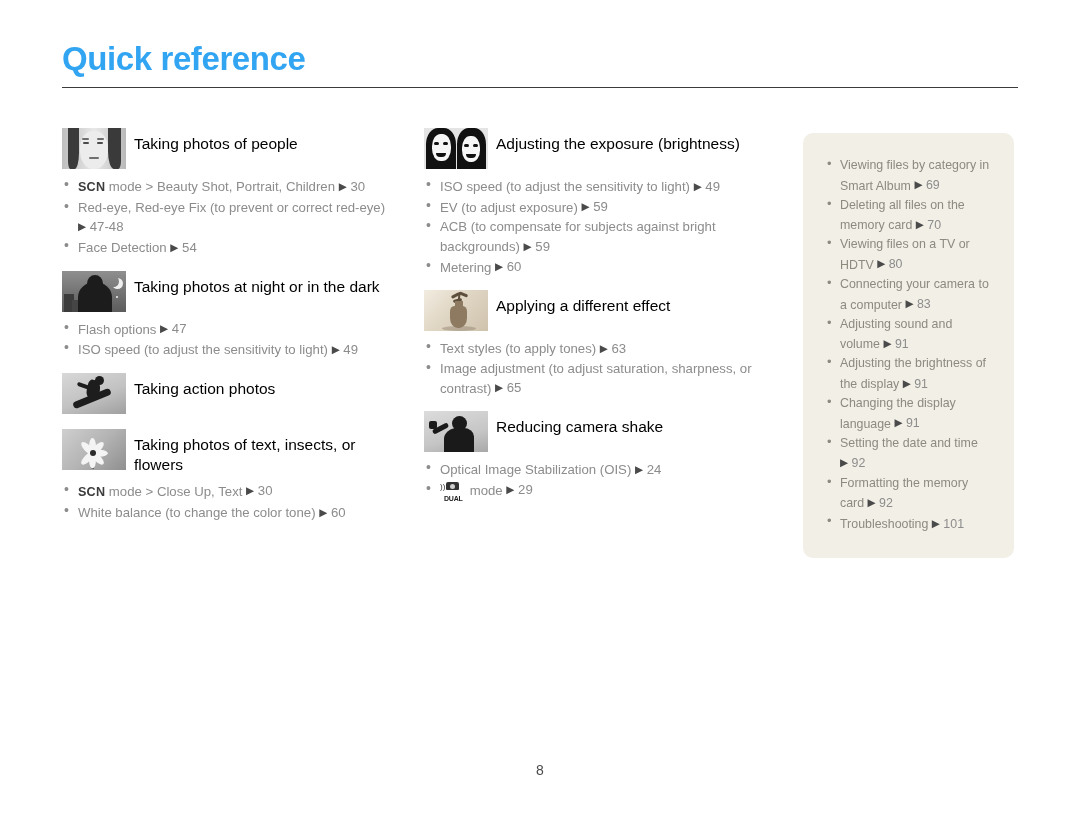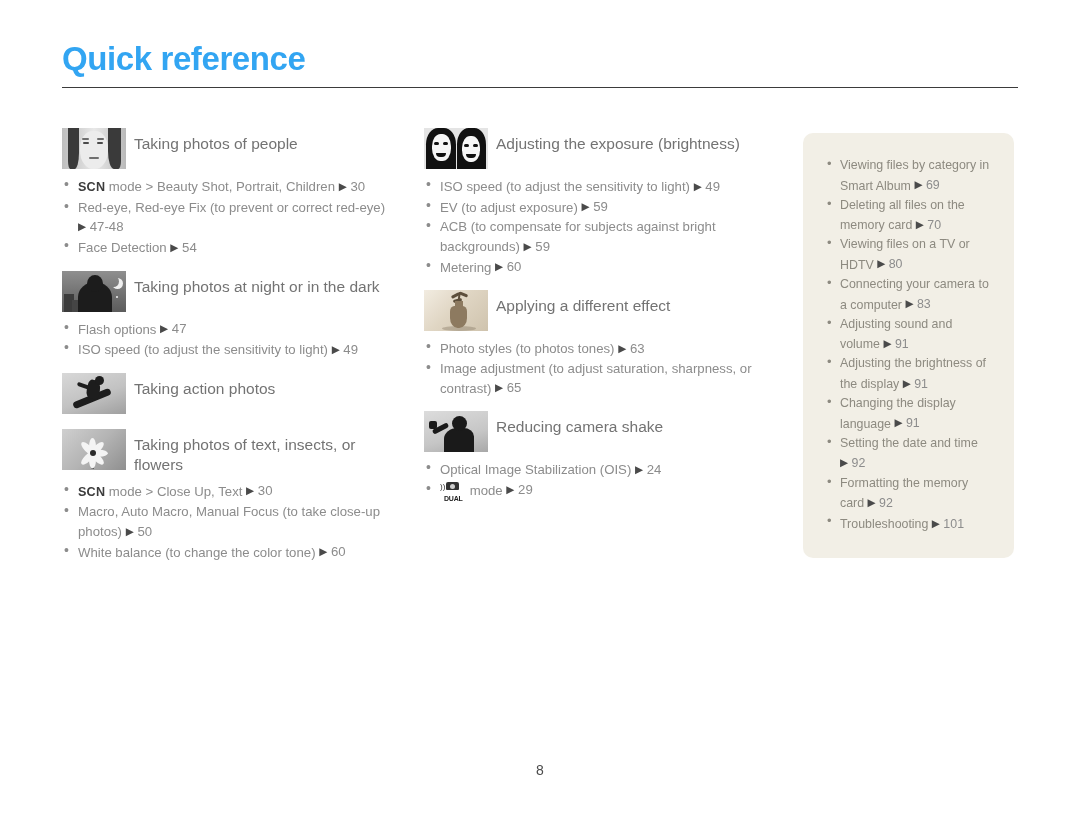--- a/index.html
+++ b/index.html
@@ -45,21 +45,21 @@
 
   
   .section { position: relative; margin-bottom: 14px; }
 
   .sec-head {
     position: relative;
     min-height: 42px;
     padding-left: 72px;
   }
   .sec-title {
-    color: #737373;
+    color: #000000;
     font-size: 15.5px;
     line-height: 20px;
     padding-top: 6px;
     display: block;
   }
 
   
   .thumb {
     position: absolute;
     left: 0;
@@ -414,21 +414,20 @@
           <div class="petal p4"></div>
           <div class="petal p5"></div>
           <div class="petal p6"></div>
           <div class="petal p7"></div>
           <div class="center"></div>
         </div>
         <span class="sec-title">Taking photos of text, insects, or flowers</span>
       </div>
       <ul class="blist">
         <li><span class="mode-tag">SCN</span><span> mode &gt; Close Up, Text </span><span class="pg"><span class="arrow">▶</span> 30</span></li>
-        <li><span>Macro, Auto Macro, Manual Focus (to take close-up photos) </span><span class="pg"><span class="arrow">▶</span> 50</span></li>
         <li><span>White balance (to change the color tone) </span><span class="pg"><span class="arrow">▶</span> 60</span></li>
       </ul>
     </div>
   </div>
 <div class="column" id="col-mid">
     <div class="section">
       <div class="sec-head">
         <div class="thumb thumb-bw">
           <div class="blk hair1"></div>
           <div class="blk hair2"></div>
@@ -457,21 +456,21 @@
           <div class="branch"></div>
           <div class="leaf l1"></div>
           <div class="leaf l2"></div>
           <div class="leaf l3"></div>
           <div class="neck"></div>
           <div class="vase"></div>
         </div>
         <span class="sec-title">Applying a different effect</span>
       </div>
       <ul class="blist">
-        <li><span>Photo styles (to photos tones) </span><span class="pg"><span class="arrow">▶</span> 63</span></li>
+        <li><span>Text styles (to apply tones) </span><span class="pg"><span class="arrow">▶</span> 63</span></li>
         <li><span>Image adjustment (to adjust saturation, sharpness, or contrast) </span><span class="pg"><span class="arrow">▶</span> 65</span></li>
       </ul>
     </div>
     <div class="section">
       <div class="sec-head">
         <div class="thumb thumb-shake">
           <div class="hand"></div>
           <div class="armup"></div>
           <div class="torso"></div>
           <div class="hd"></div>

